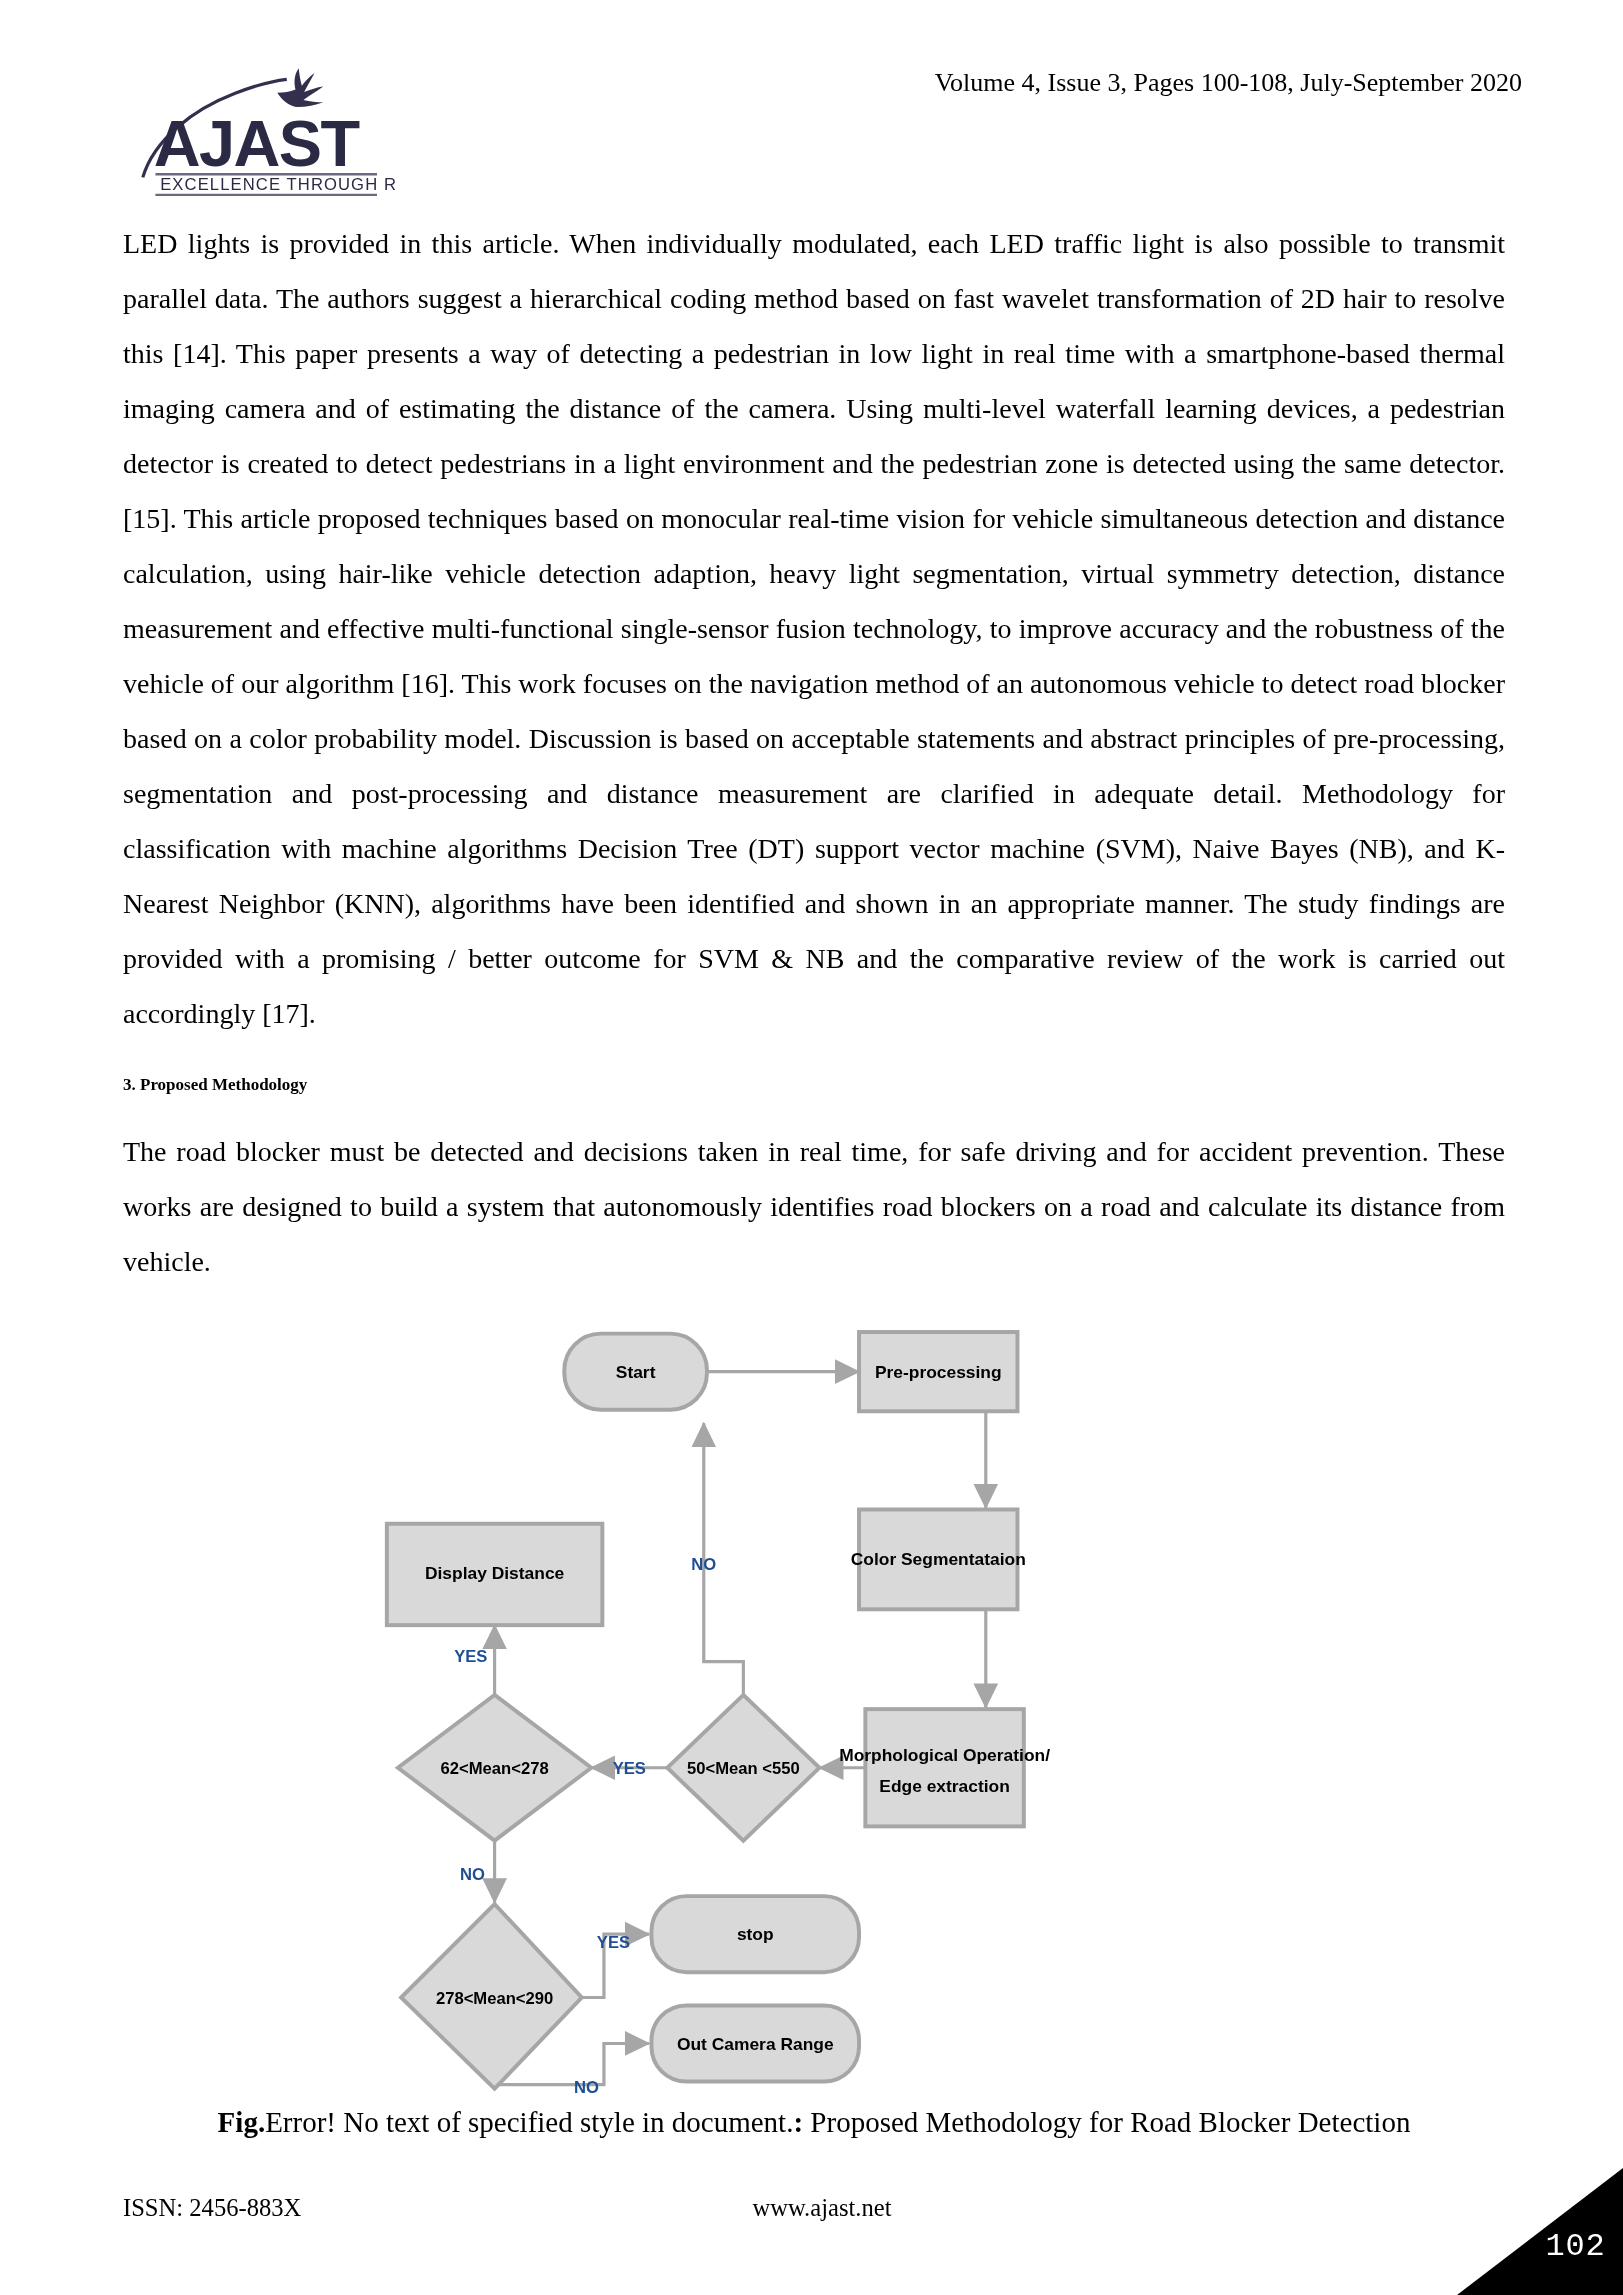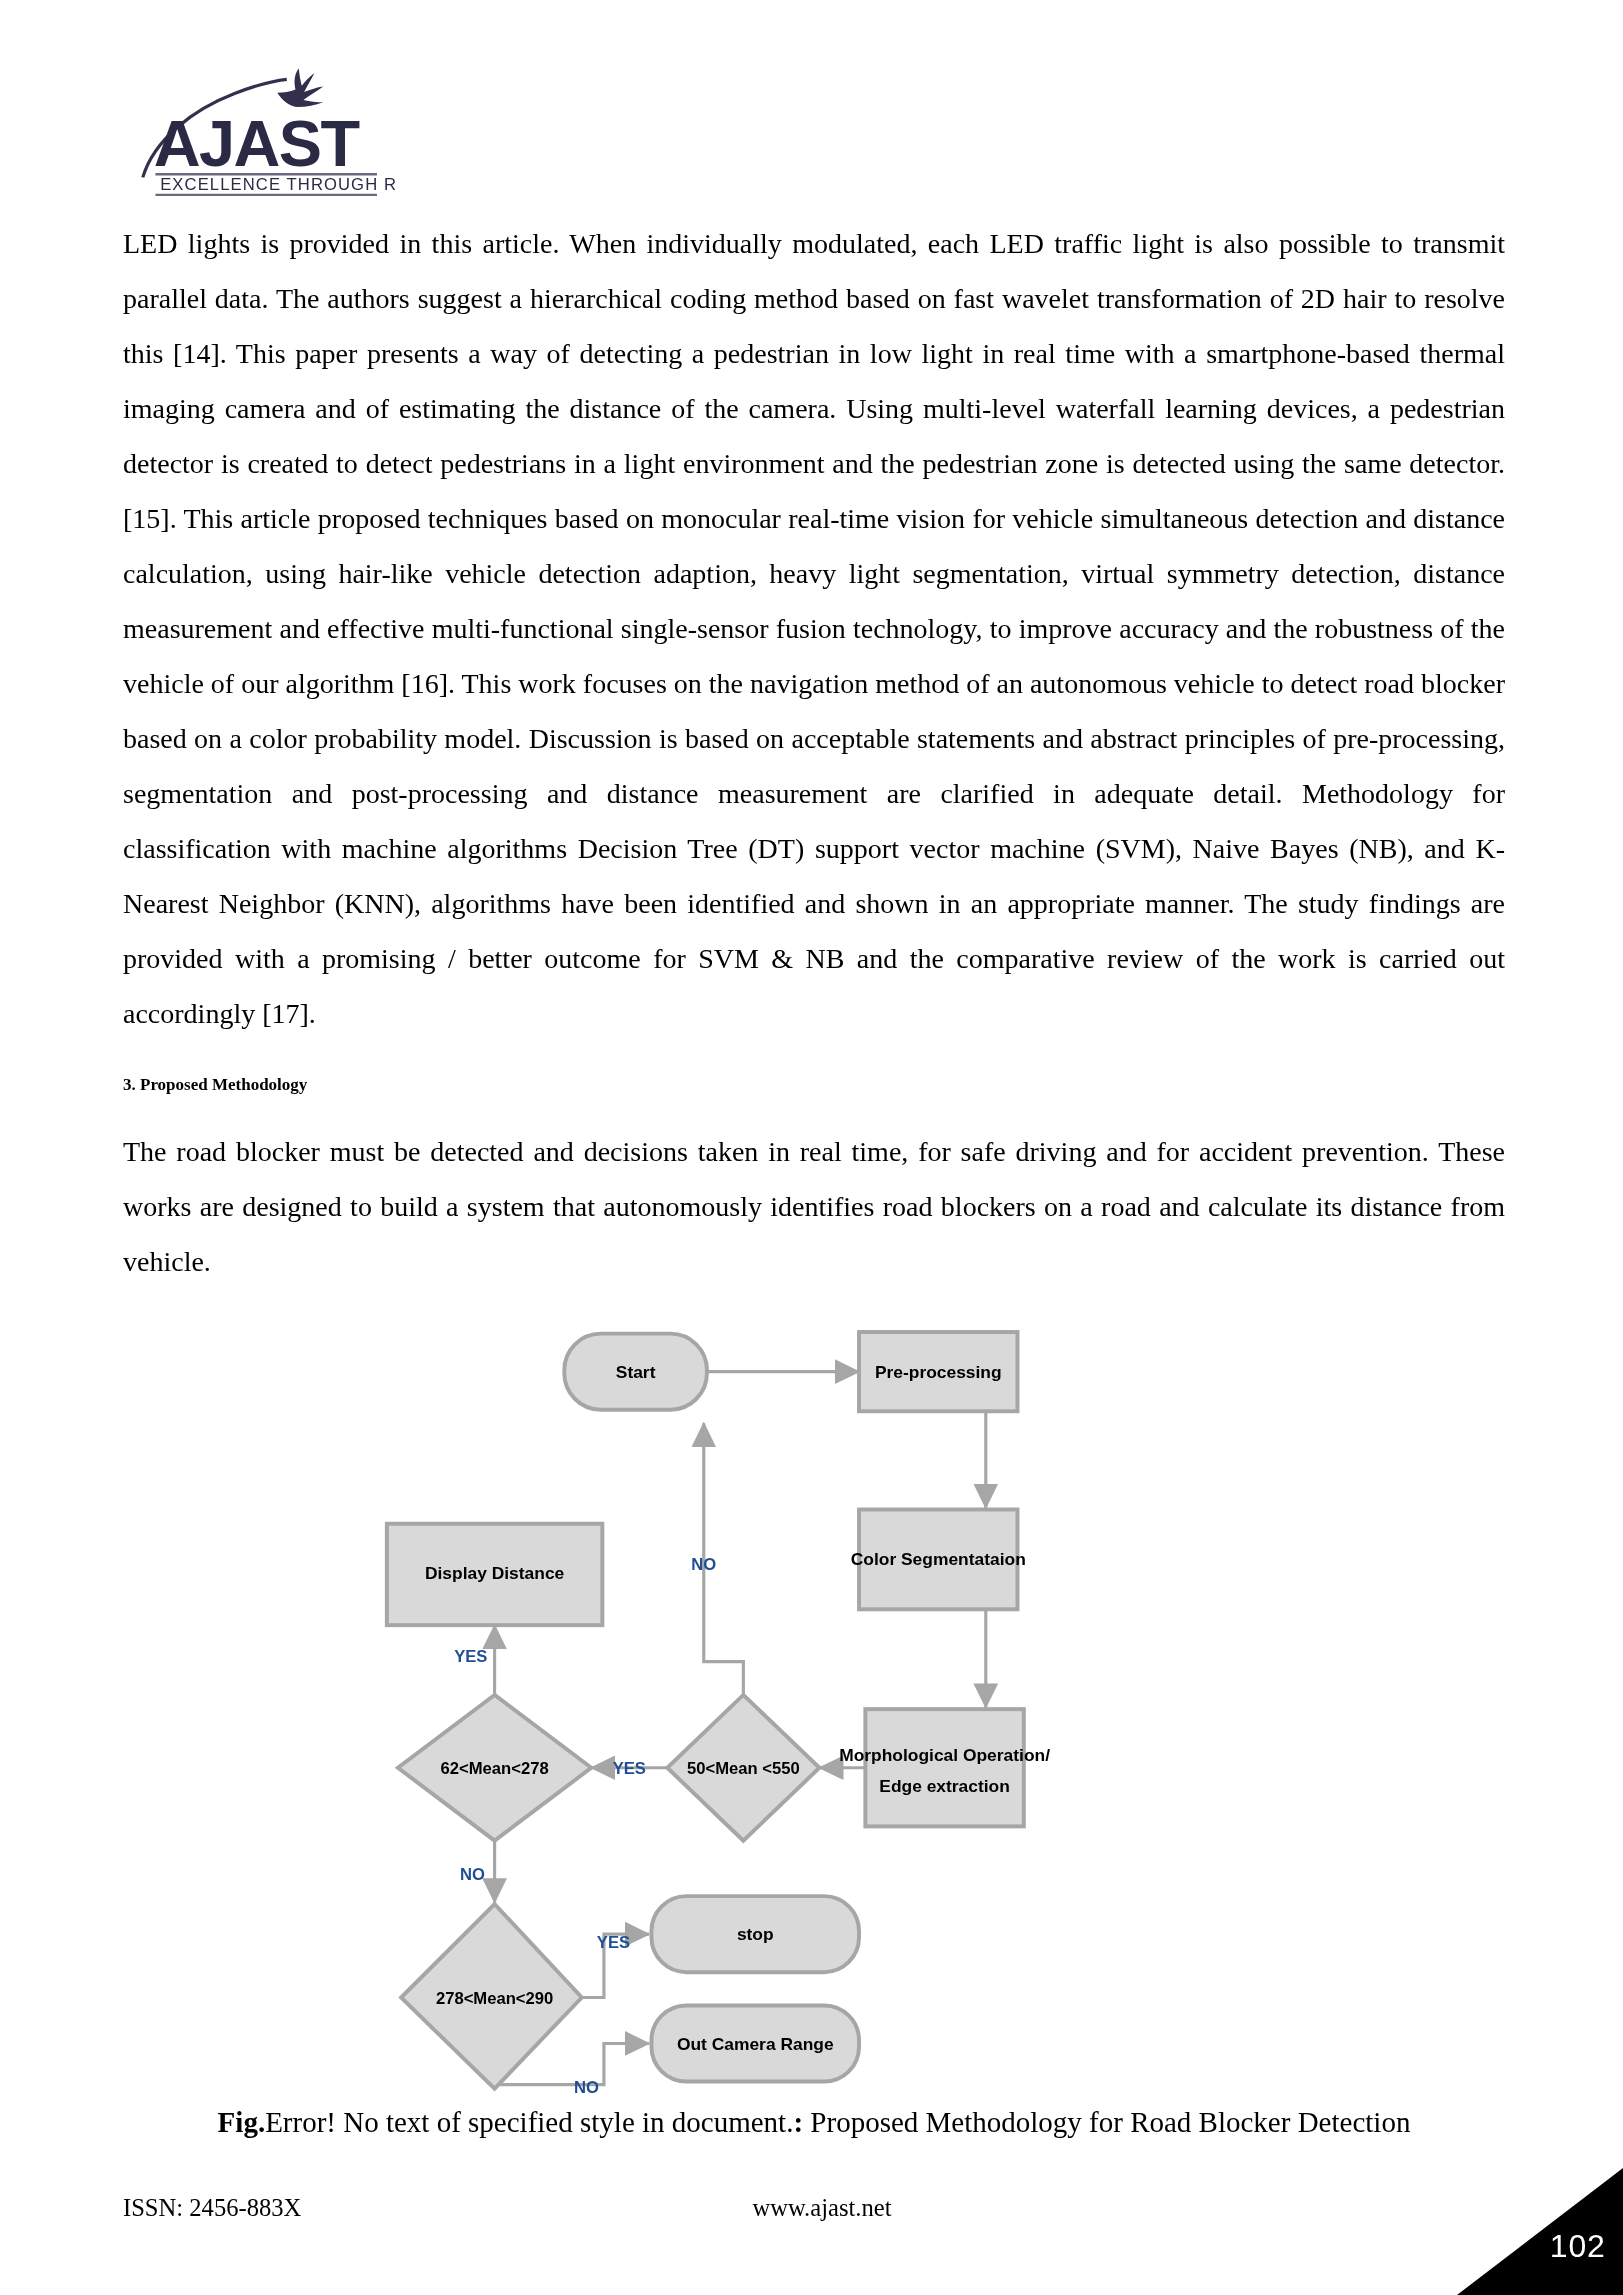--- a/index.html
+++ b/index.html
@@ -140,21 +140,21 @@
     height: 0;
     border-left: 166px solid transparent;
     border-bottom: 127px solid #000000;
   }
   .corner-num {
     position: absolute;
     right: 17.4px;
     bottom: 30px;
     color: #ffffff;
     font-size: 32px;
-    font-family: Liberation Sans, sans-serif;
+    font-family: Liberation Mono, monospace;
     letter-spacing: 0.8px;
   }
 </style>
 </head>
 <body>
 
 <div class="page">
 
   <div class="header">
 
@@ -171,20 +171,21 @@
 
         <text x="22" y="142" font-family="Liberation Sans, sans-serif" font-size="82" font-weight="bold" fill="#2b2a45" letter-spacing="-2">AJAST</text>
 
         <line x1="24" y1="152" x2="304" y2="152" stroke="#6b6880" stroke-width="3"></line>
         <line x1="24" y1="178" x2="304" y2="178" stroke="#6b6880" stroke-width="3"></line>
         <text x="30" y="172" font-family="Liberation Sans, sans-serif" font-size="21" fill="#2b2a45" letter-spacing="1.4">EXCELLENCE THROUGH RESEARCH</text>
       </svg>
     </div>
 
     <div class="header-lines">
+      <div class="header-line">Volume 4, Issue 3, Pages 100-108, July-September 2020</div>
     </div>
   </div>
 
   <div class="content">
     <p class="body-par last-line-natural">LED lights is provided in this article. When individually modulated, each LED traffic light is also possible to transmit parallel data. The authors suggest a hierarchical coding method based on fast wavelet transformation of 2D hair to resolve this [14]. This paper presents a way of detecting a pedestrian in low light in real time with a smartphone-based thermal imaging camera and of estimating the distance of the camera. Using multi-level waterfall learning devices, a pedestrian detector is created to detect pedestrians in a light environment and the pedestrian zone is detected using the same detector. [15]. This article proposed techniques based on monocular real-time vision for vehicle simultaneous detection and distance calculation, using hair-like vehicle detection adaption, heavy light segmentation, virtual symmetry detection, distance measurement and effective multi-functional single-sensor fusion technology, to improve accuracy and the robustness of the vehicle of our algorithm [16]. This work focuses on the navigation method of an autonomous vehicle to detect road blocker based on a color probability model. Discussion is based on acceptable statements and abstract principles of pre-processing, segmentation and post-processing and distance measurement are clarified in adequate detail. Methodology for classification with machine algorithms Decision Tree (DT) support vector machine (SVM), Naive Bayes (NB), and K-Nearest Neighbor (KNN), algorithms have been identified and shown in an appropriate manner. The study findings are provided with a promising / better outcome for SVM &amp; NB and the comparative review of the work is carried out accordingly [17].</p>
 
     <h3 class="section-head">3. Proposed Methodology</h3>
 
     <p class="body-par last-line-natural">The road blocker must be detected and decisions taken in real time, for safe driving and for accident prevention. These works are designed to build a system that autonomously identifies road blockers on a road and calculate its distance from vehicle.</p>
   </div>

